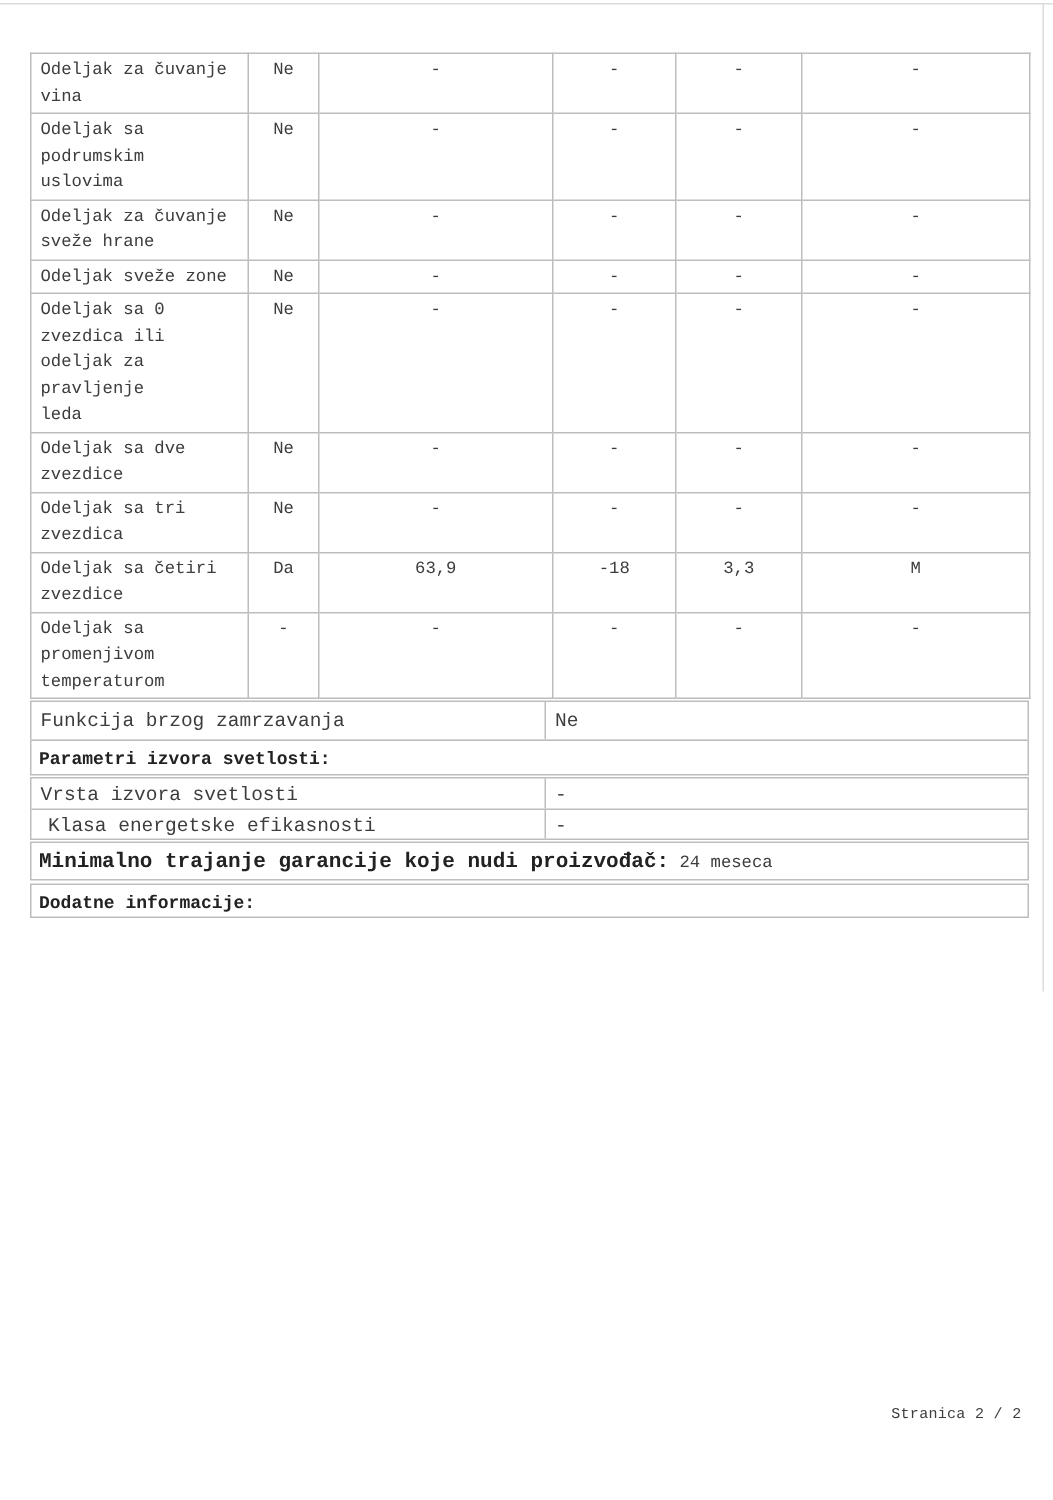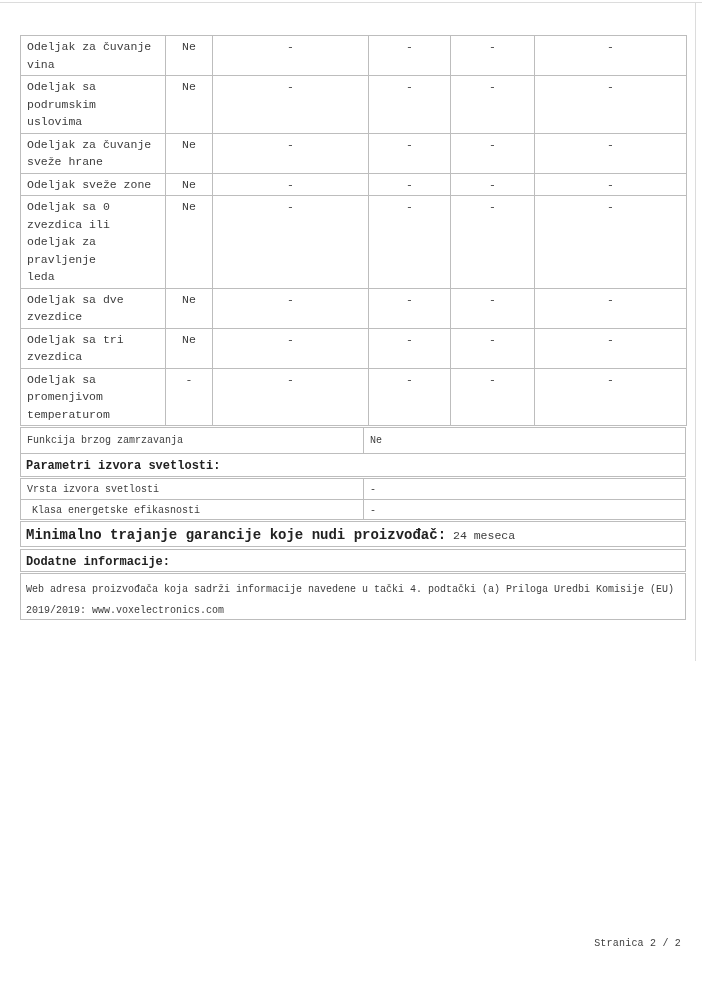--- a/index.html
+++ b/index.html
@@ -25,21 +25,21 @@
     font-weight:400;
     padding:2px 3px 2px 3px;
   }
   table.grid th.lbl { text-align:left; padding-left:6px; padding-right:8px; white-space:pre-line; }
   table.grid td.val { text-align:center; }
 
   .box {
     position:relative;
     width:666px;
     border:1px solid #bdbdbd;
-    font-size:10px; line-height:16px;
+    font-size:13px; line-height:16px;
     background:#fff;
   }
   .hdr { font-weight:700; color:#222222; font-size:12px; padding:4px 6px 3px 5px; }
   .b12 { height:23px; margin-top:1px; }
   .b13 { height:27px; margin-top:1px; display:flex; }
   .b14 { height:24px; margin-top:-1px; }
   .b1516 { margin-top:1px; }
   .srow { display:flex; height:20px; }
   .srow + .srow { border-top:1px solid #bdbdbd; }
   .s-label { width:342px; padding:3px 4px 0 6px; }
@@ -130,20 +130,29 @@
           <td class="val">-</td>
         </tr>
         <tr style="height:21px">
           <th class="lbl">Odeljak sa tri zvezdica</th>
           <td class="val">Ne</td>
           <td class="val">-</td>
           <td class="val">-</td>
           <td class="val">-</td>
           <td class="val">-</td>
         </tr>
+        <tr style="height:38px">
+          <th class="lbl">Odeljak sa četiri
+zvezdice</th>
+          <td class="val">Da</td>
+          <td class="val">63,9</td>
+          <td class="val">-18</td>
+          <td class="val">3,3</td>
+          <td class="val">M</td>
+        </tr>
         <tr style="height:55px">
           <th class="lbl">Odeljak sa
 promenjivom
 temperaturom</th>
           <td class="val">-</td>
           <td class="val">-</td>
           <td class="val">-</td>
           <td class="val">-</td>
           <td class="val">-</td>
         </tr>
@@ -169,19 +178,17 @@
       </div>
     </div>
 
     <div class="box b17">
       <span class="bold">Minimalno trajanje garancije koje nudi proizvođač:</span>
       <span>24 meseca</span>
     </div>
 
     <div class="box b18 hdr">Dodatne informacije:</div>
 
-    <div class="box b19">Web adresa  proizvođača koja sadrži informacije navedene u tački 4. podtački (a) Priloga Uredbi Komisije (EU)
-2019/2019:  www.voxelectronics.com</div>
 
   </div>
 
   <div class="footer">Stranica 2 / 2</div>
 </div>
 
 </body></html>

